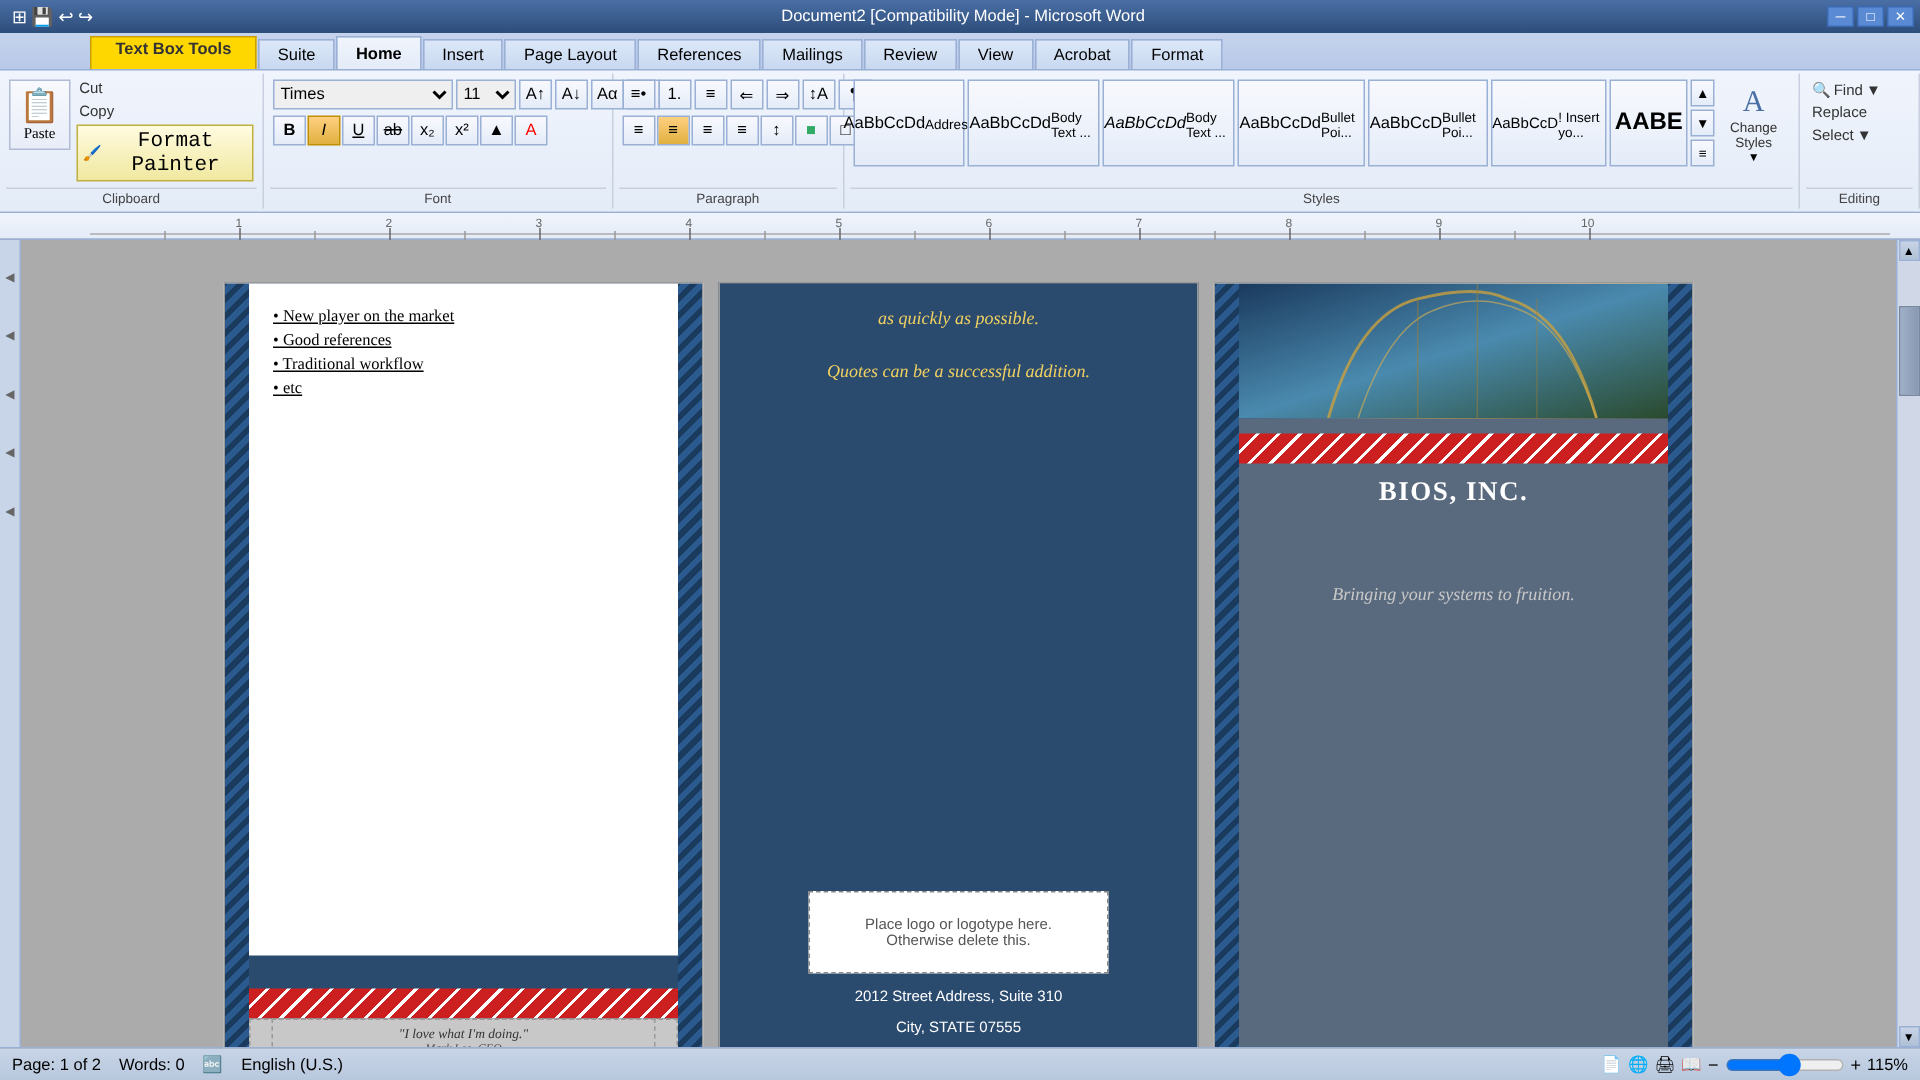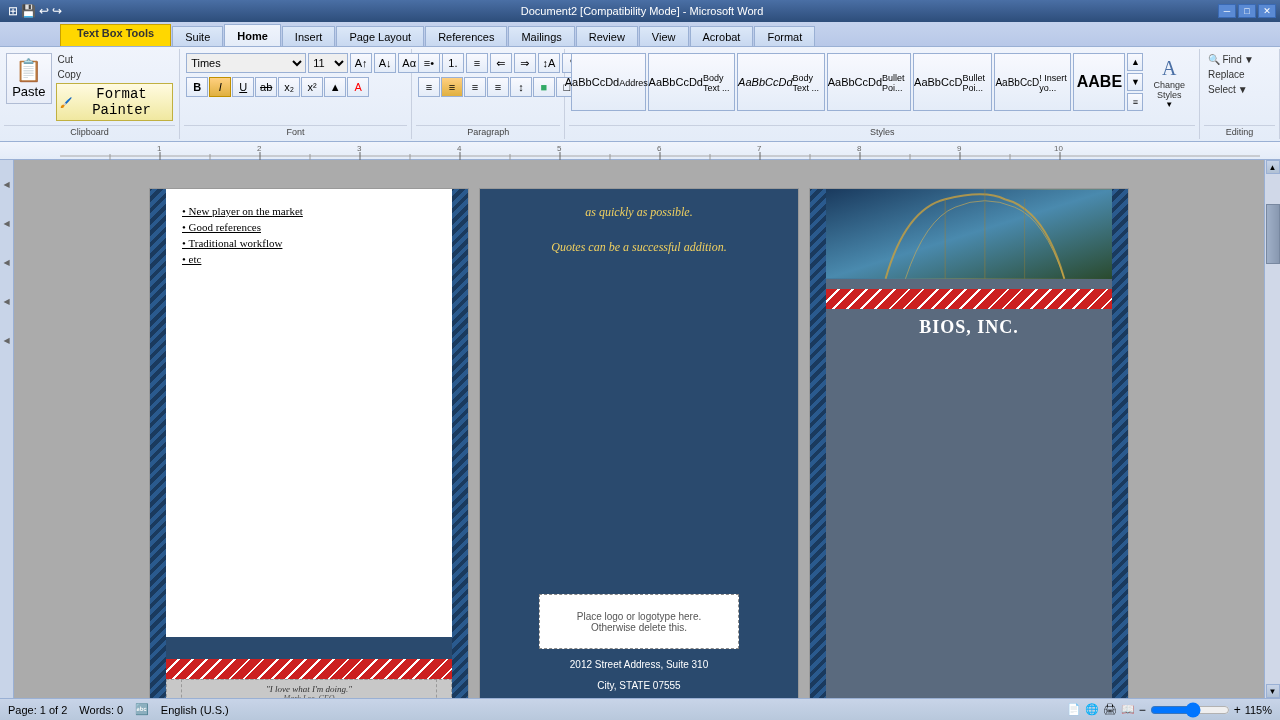--- a/index.html
+++ b/index.html
@@ -439,21 +439,21 @@
     <div class="tab">Acrobat</div>
     <div class="tab">Format</div>
   </div>
 
   <div class="ribbon-content">
 
     <div class="ribbon-group clipboard-group" style="min-width:90px;">
       <div class="ribbon-group-content" style="flex-direction:row; align-items:flex-start;">
         <button class="paste-btn">
           <span class="paste-icon">📋</span>
-          <span style="font-size:13px;font-family:Liberation Sans, sans-serif;">Paste</span>
+          <span style="font-size:10px;font-family:Liberation Serif, serif;">Paste</span>
         </button>
         <div style="display:flex;flex-direction:column;gap:2px;margin-left:2px;">
           <button class="small-btn">Cut</button>
           <button class="small-btn">Copy</button>
           <button class="format-painter-btn">
             <span>🖌️</span>
             <span style="font-size:14px;font-family:Liberation Mono, monospace;">Format Painter</span>
           </button>
         </div>
       </div>
@@ -678,20 +678,21 @@
 
             <path d="M60,90 Q80,20 120,10 Q160,0 180,10 Q220,20 240,90" fill="none" stroke="#c8a040" stroke-width="2" opacity="0.8"></path>
             <path d="M80,90 Q100,30 130,18 Q160,5 190,18 Q220,30 240,90" fill="none" stroke="#d8b050" stroke-width="1" opacity="0.6"></path>
             <line x1="120" y1="10" x2="120" y2="90" stroke="#a08030" stroke-width="1" opacity="0.5"></line>
             <line x1="160" y1="0" x2="160" y2="90" stroke="#a08030" stroke-width="1" opacity="0.5"></line>
             <line x1="200" y1="10" x2="200" y2="90" stroke="#a08030" stroke-width="1" opacity="0.4"></line>
           </svg>
         </div>
         <div class="right-stripe"></div>
         <div class="right-company">BIOS, INC.</div>
+        <div class="right-tagline">Bringing your systems to fruition.</div>
       </div>
 
     </div>
   </div>
 
   <div class="scrollbar-v">
     <div class="scrollbar-arrow">▲</div>
     <div class="scrollbar-thumb"></div>
     <div style="flex:1;"></div>
     <div class="scrollbar-arrow">▼</div>

